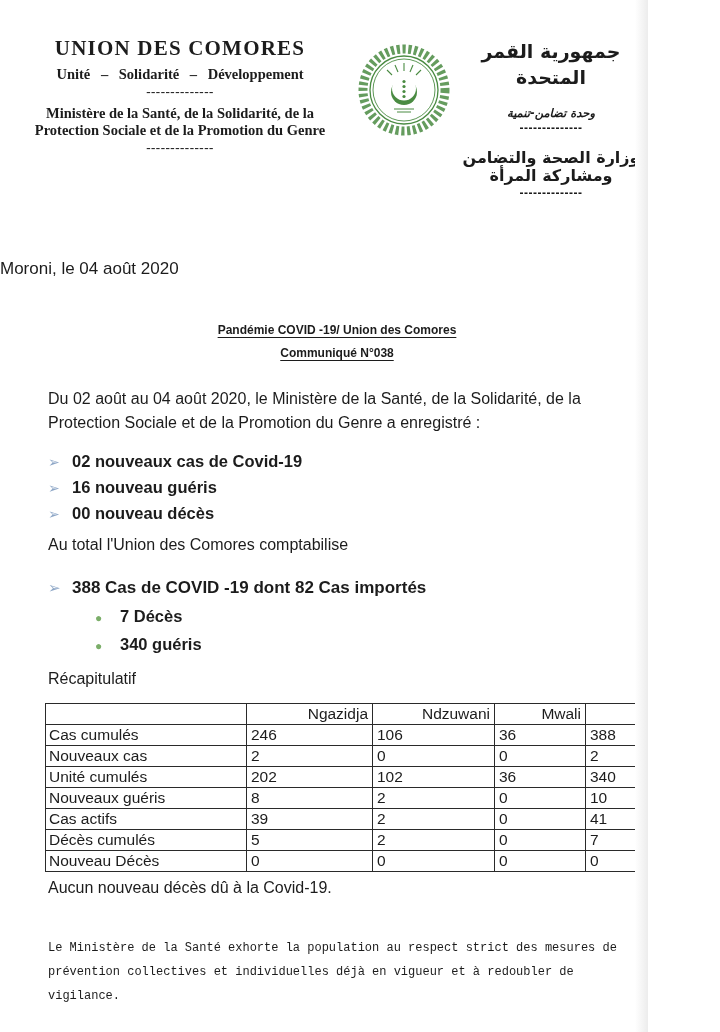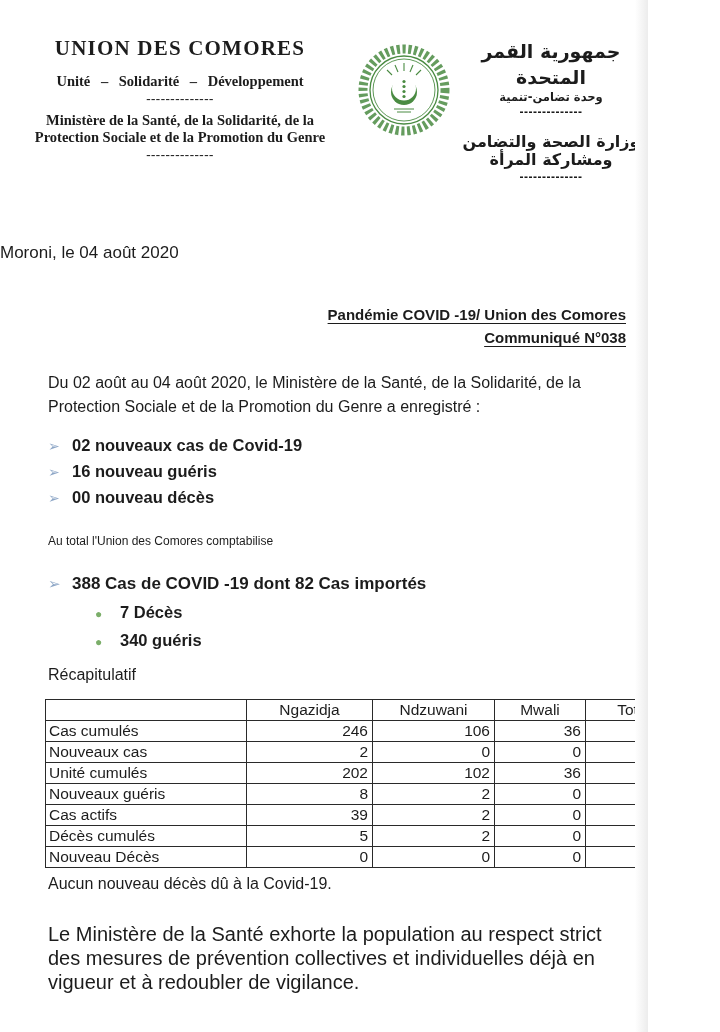--- a/index.html
+++ b/index.html
@@ -7,68 +7,68 @@
   body { font-family:"Liberation Sans", sans-serif; color:#1c1c1c; }
 
   .page { position:relative; width:648px; height:1032px; background:#ffffff; overflow:hidden; }
   .edge-right { position:absolute; top:0; right:0; width:13px; height:100%;
                 background:linear-gradient(to right,#ffffff,#ececec); }
 
   
   .header { display:flex; align-items:flex-start; padding:36px 6px 0 12px; }
   .header-left { width:336px; text-align:center; font-family:"Liberation Serif", serif; font-weight:bold; }
   .h-title { font-size:21px; letter-spacing:1.2px; line-height:24px; }
-  .h-sub   { font-size:14.5px; margin-top:13px; word-spacing:7px; }
+  .h-sub   { font-size:14.5px; margin-top:6px; word-spacing:7px; }
   .h-dash  { font-size:13px; letter-spacing:0.5px; line-height:12px; margin-top:3px; }
   .h-min   { font-size:14.5px; line-height:17px; }
   .h-min-first { margin-top:7px; }
   .header-logo { width:112px; display:flex; justify-content:center; padding-top:3px; }
   .header-right { flex:1; text-align:center; direction:rtl;
                   font-family:"DejaVu Sans", sans-serif; font-weight:bold; padding-top:2px; }
   .ar-title { font-size:19px; line-height:26px; }
-  .ar-sub   { font-size:11.5px; margin-top:0; }
+  .ar-sub   { font-size:11.5px; margin-top:16px;font-style:italic; }
   .ar-dash  { font-size:12px; line-height:11px; margin-top:3px; letter-spacing:0.5px;
               font-family:"Liberation Sans", sans-serif; }
   .ar-min   { font-size:16px; margin-top:15px; line-height:18px; }
 
   
   .date-line { margin-top:58px; padding-right:95px; text-align:left; font-size:17px; line-height:24px; }
 
   .content { margin-left:48px; width:578px; }
 
-  .doc-title { margin-top:38px; text-align:right; font-weight:bold; font-size:15px; line-height:23px; }
+  .doc-title { margin-top:38px; text-align:center; font-weight:bold; font-size:12px; line-height:23px; }
   .doc-title .u { text-decoration:underline; text-underline-offset:3px; }
 
   .intro { margin-top:22px; font-size:16px; line-height:24px; }
 
   .arrow-list { margin-top:14px; }
   .arrow-item { display:flex; align-items:baseline; line-height:25px; font-size:16.5px; font-weight:600; }
   .arrow-glyph { width:24px; flex:0 0 24px; color:#8ea7c7; font-size:14px; font-weight:normal; }
   .arrow-item.main { margin-top:18px; font-weight:700; font-size:17px; line-height:26px; }
   .arrow-item.main .arrow-glyph { font-size:15px; }
 
-  .total-intro { margin-top:18px; font-size:12px; line-height:24px; }
+  .total-intro { margin-top:6px; font-size:16px; line-height:24px; }
 
   .dot-list { margin-top:2px; }
   .dot-item { display:flex; align-items:baseline; margin-left:47px; line-height:26px;
               font-size:16.5px; font-weight:600; }
   .dot-glyph { width:25px; flex:0 0 25px; color:#7bae69; font-size:12px; }
 
   .recap { margin-top:8px; font-size:16px; line-height:24px; }
 
   table.recap-table { margin:12px 0 0 45px; width:636px; border-collapse:collapse;
                       font-size:15.5px; table-layout:fixed; }
   .recap-table th, .recap-table td { border:1.6px solid #2a2a2a; height:21px;
                       padding:0 4px; font-weight:normal; }
-  .recap-table th { text-align:center; }
-  .recap-table td.num { text-align:right; }
+  .recap-table th { text-align:right; }
+  .recap-table td.num { text-align:left; }
   .recap-table td.label { text-align:left; padding-left:3px;margin-top:44px; }
 
   .closing1 { margin-top:4px; font-size:16px; line-height:24px; }
-  .closing2 { margin-top:26px; font-size:20px; line-height:24px; }
+  .closing2 { margin-top:36px; font-size:12px; line-height:24px;font-family:Liberation Mono, monospace; }
 </style>
 </head>
 <body>
 
 <div class="page">
 
   <div class="header">
     <div class="header-left">
       <div class="h-title">UNION DES COMORES</div>
       <div class="h-sub">Unité – Solidarité – Développement</div>

